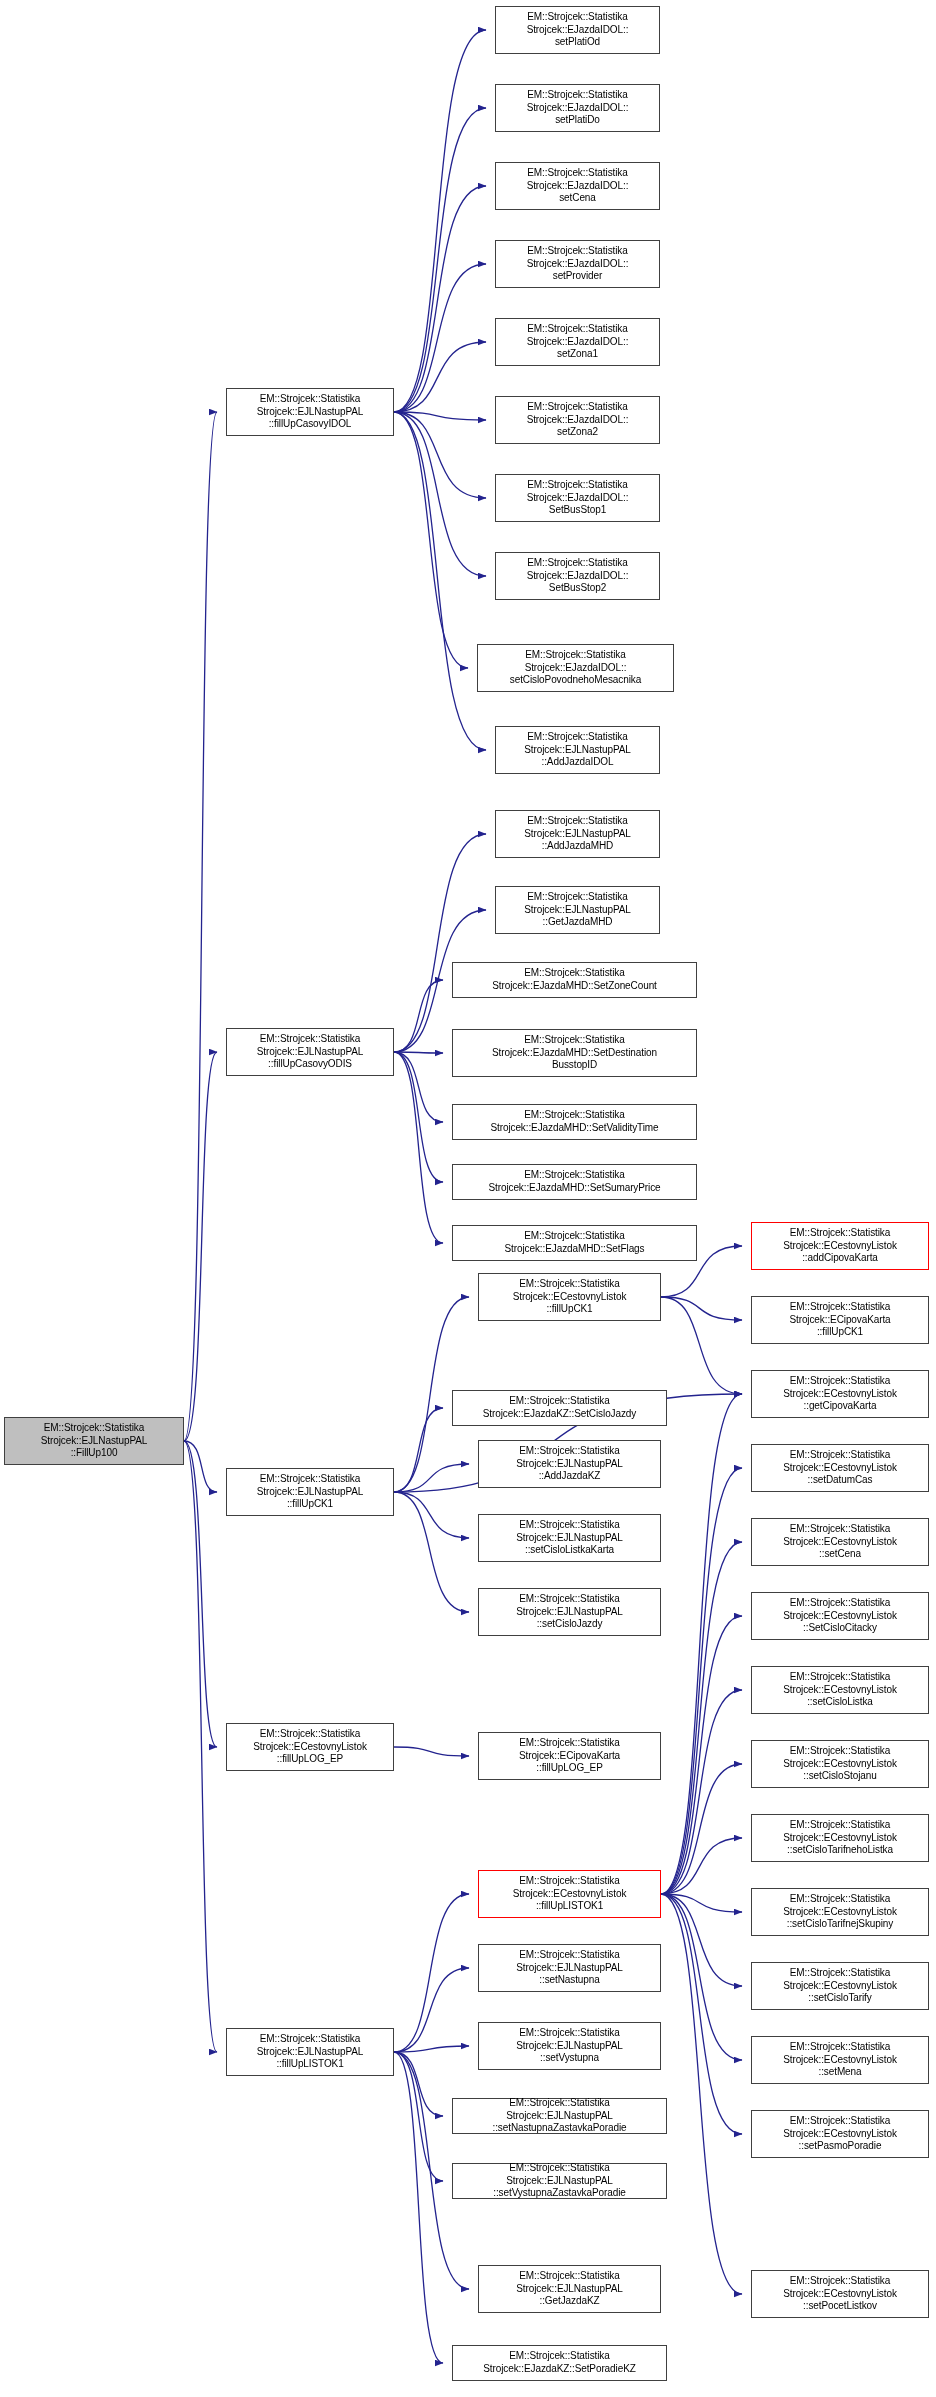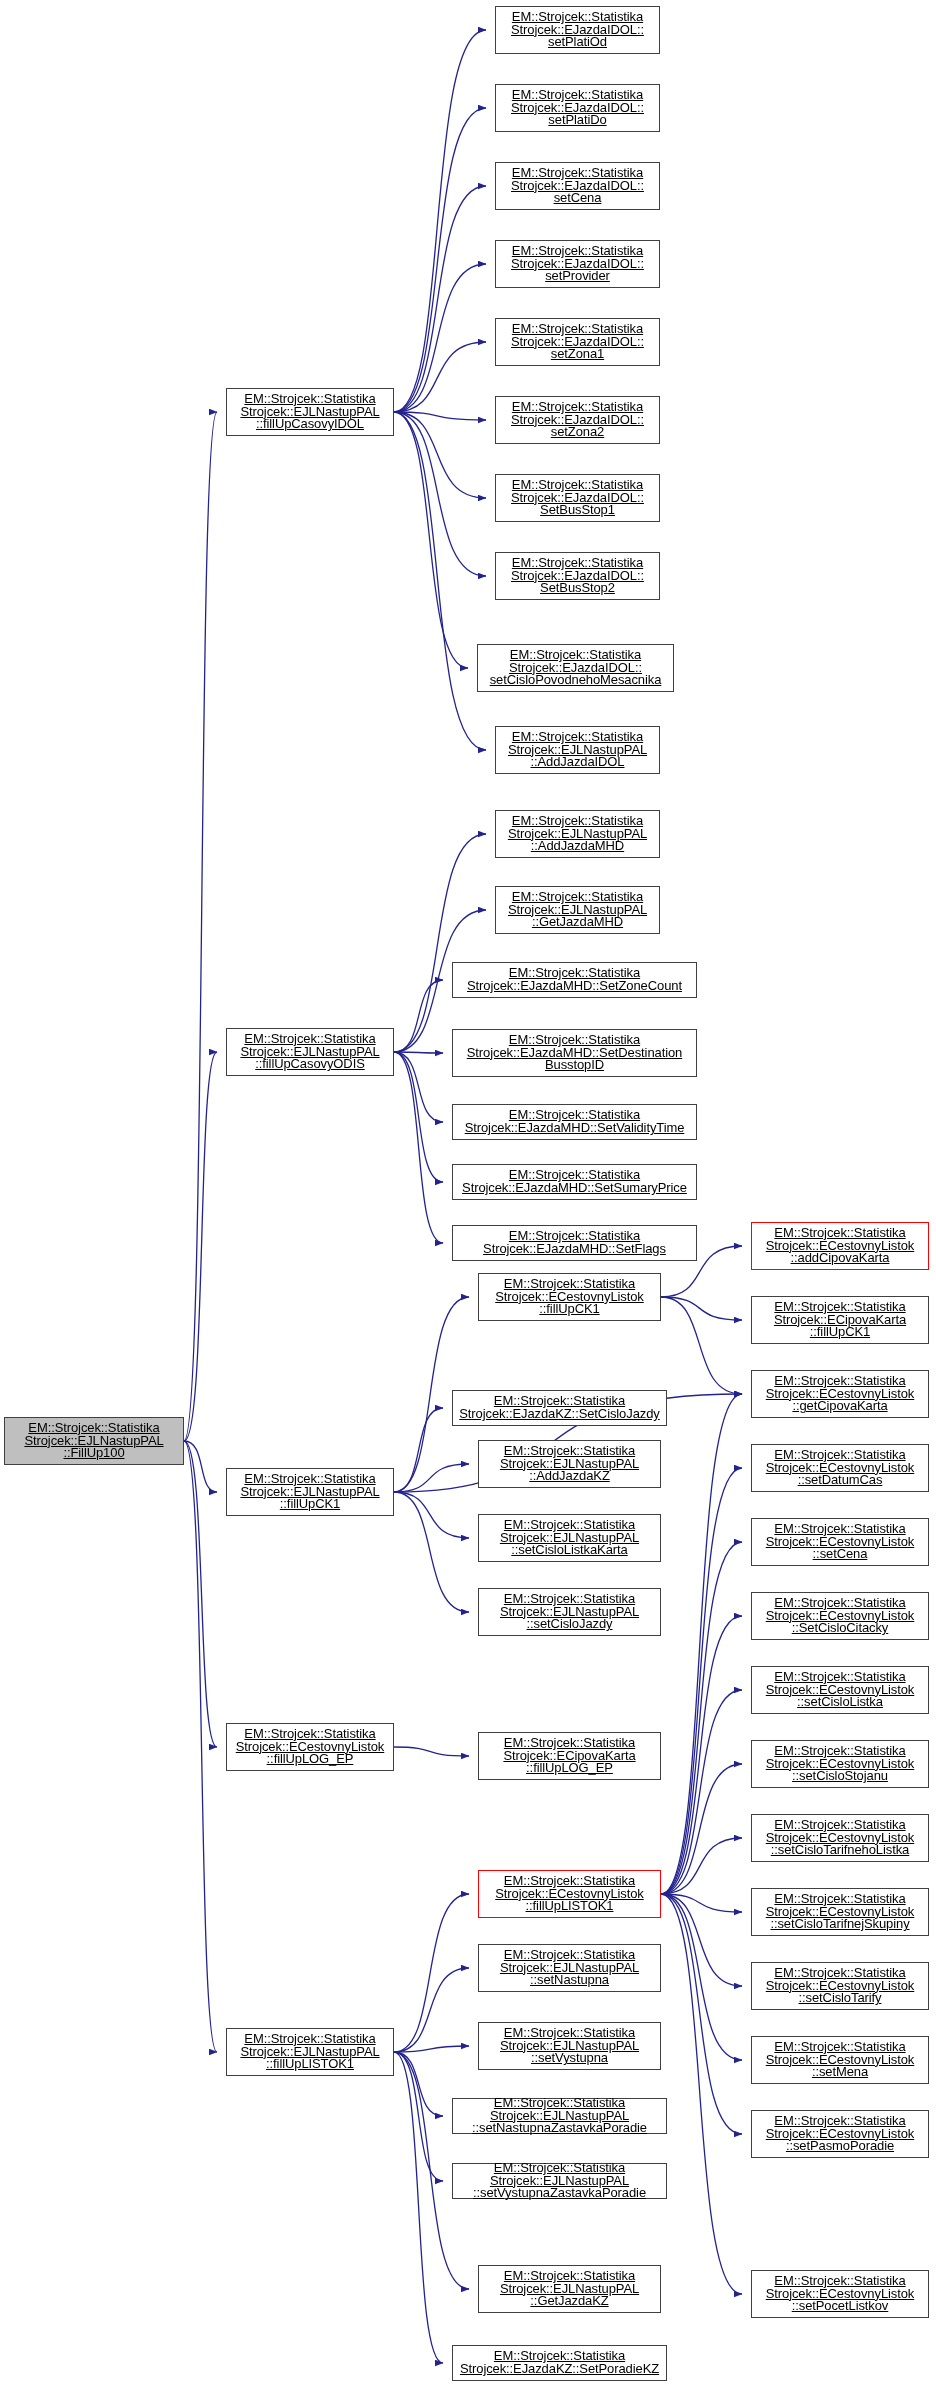--- a/index.html
+++ b/index.html
@@ -1,22 +1,22 @@
 <!DOCTYPE html>
 <html><head>
 <meta charset="utf-8">
 <style>
   html,body{margin:0;padding:0;background:#ffffff;}
   body{font-family:"Liberation Sans","DejaVu Sans",sans-serif;}
   #graph{position:relative;width:936px;height:2397px;overflow:hidden;background:#fff;}
   #edges{position:absolute;left:0;top:0;width:936px;height:2397px;pointer-events:none;}
   .node{position:absolute;box-sizing:border-box;border:1px solid #404040;background:#ffffff;
         display:flex;align-items:center;justify-content:center;text-align:center;
-        font-size:13px;line-height:12.6px;color:#000;letter-spacing:-0.1px;
-        padding:1px 2px;white-space:pre-line;text-decoration:underline;}
+        font-size:10px;line-height:12.6px;color:#000;letter-spacing:-0.1px;
+        padding:1px 2px;white-space:pre-line;}
   .node.root{background:#bfbfbf;border:1px solid #404040;}
   .node.hl{border:1px solid #ff0000;}
 </style>
 </head>
 <body>
 
 <div id="graph">
   <svg id="edges" viewBox="0 0 936 2397">
     <defs>
       <marker id="arrow" markerWidth="9" markerHeight="7" refX="8.5" refY="3.5" orient="auto" markerUnits="userSpaceOnUse">

